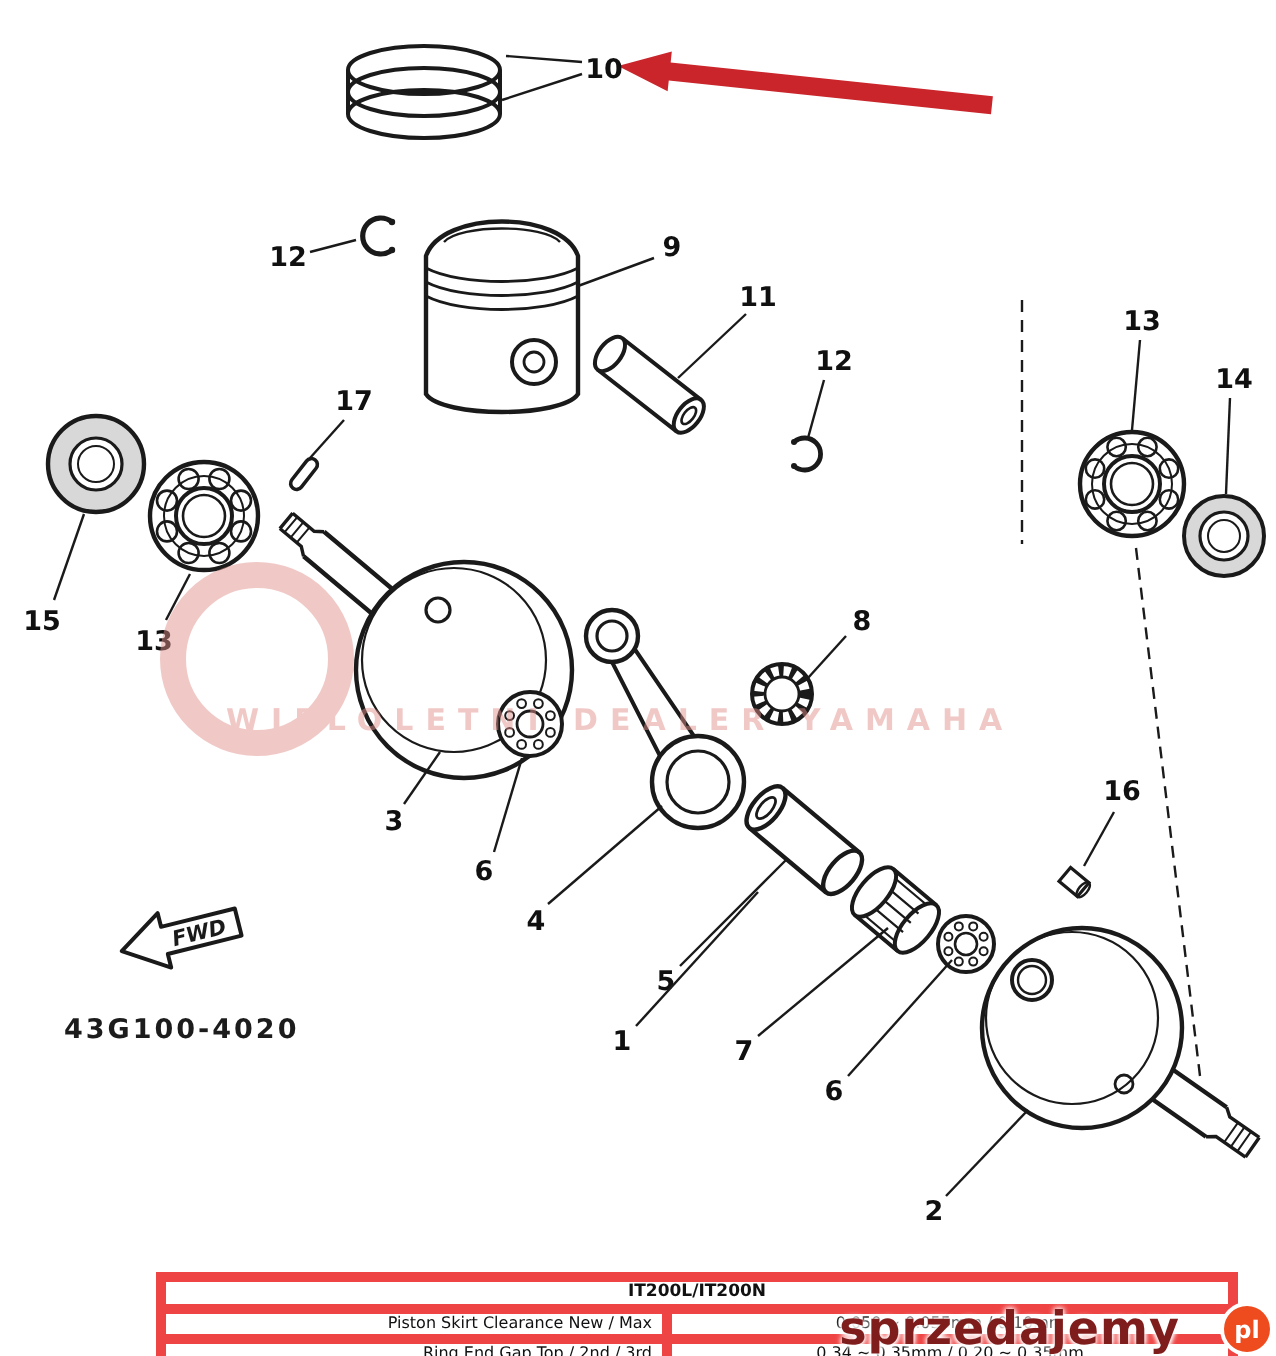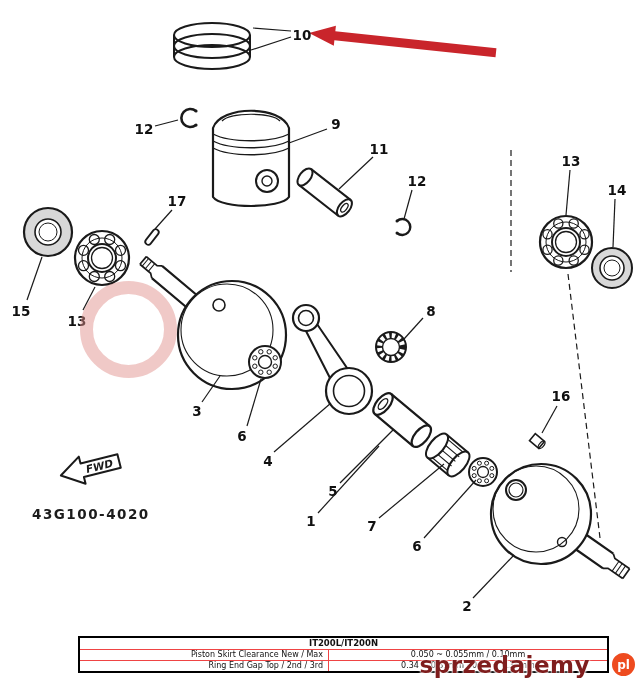--- a/index.html
+++ b/index.html
@@ -18,21 +18,21 @@
   .leader{stroke:#1a1a1a;stroke-width:1.2;}
   .callout{font-family:"DejaVu Sans",sans-serif;font-size:13.5px;font-weight:bold;fill:#101010;
            text-anchor:middle;dominant-baseline:central;}
   .part-code{font-family:"DejaVu Sans",sans-serif;font-size:13.5px;font-weight:600;
              letter-spacing:1.5px;fill:#1c1c1c;}
   .fwd-text{font-family:"DejaVu Sans",sans-serif;font-size:10.5px;font-weight:bold;
             font-style:italic;fill:#1a1a1a;}
   
   .spec{position:absolute;left:78px;top:636px;z-index:4;border-collapse:collapse;background:#fff;
         border:2px solid #000;}
-  .spec td{border:1px solid #ef4444;font-size:8px;line-height:10px;padding:0 5px;color:#111;
+  .spec td{border:5px solid #ef4444;font-size:8px;line-height:10px;padding:0 5px;color:#111;
            white-space:nowrap;}
   .spec td.title{font-weight:bold;text-align:center;font-size:8.5px;line-height:11px;}
   .spec td.lbl{width:238px;text-align:right;}
   .spec td.val{width:268px;text-align:center;}
   
   .site-logo{position:absolute;right:1px;bottom:0px;z-index:5;display:flex;align-items:center;}
   .site-text{font-size:23px;font-weight:bold;color:#7f1d1d;letter-spacing:.5px;
              text-shadow:0 0 3px #fff,0 0 3px #fff,0 1px 2px #fff;}
   .site-badge{width:27px;height:27px;border-radius:50%;background:#ee4b1f;color:#fff;
               font-size:12px;font-weight:bold;display:flex;align-items:center;justify-content:center;
@@ -269,20 +269,21 @@
         <text x="417" y="546" class="callout">6</text>
         <line x1="473" y1="598" x2="514" y2="555" class="leader"></line>
         <text x="467" y="606" class="callout">2</text>
         <line x1="557" y1="406" x2="542" y2="433" class="leader"></line>
         <text x="561" y="396" class="callout">16</text>
       </g>
   </svg>
 
   <div class="watermark">
     <div class="wm-ring"></div>
+    <div class="wm-line2">WIELOLETNI DEALER YAMAHA</div>
   </div>
 
   <table class="spec">
     <tbody>
         <tr>
       <td class="title" colspan="2">IT200L/IT200N</td>
     </tr>
     <tr>
       <td class="lbl">Piston Skirt Clearance New / Max</td>
       <td class="val">0.050 ~ 0.055mm / 0.10mm</td>

